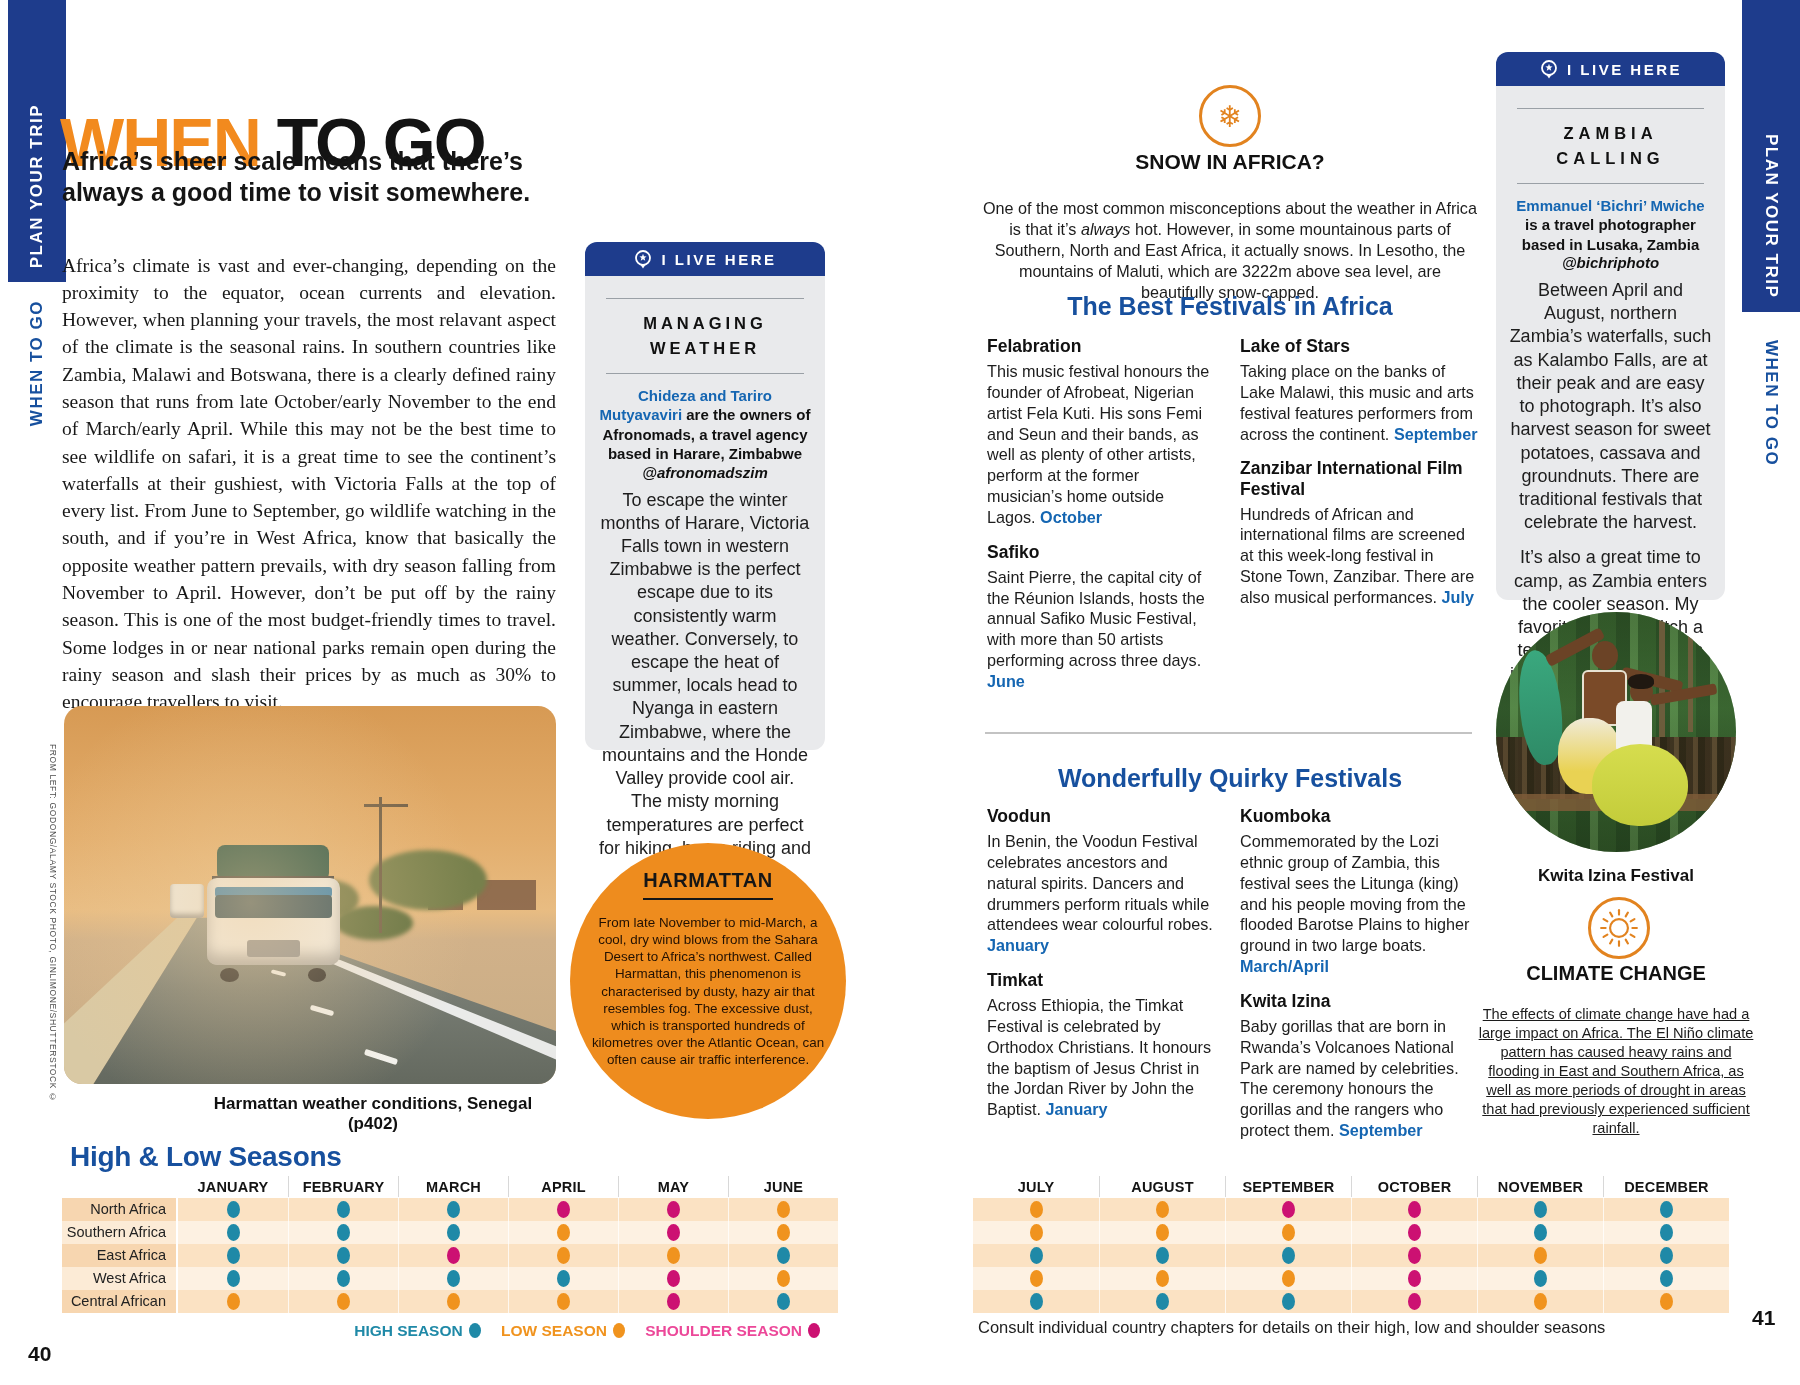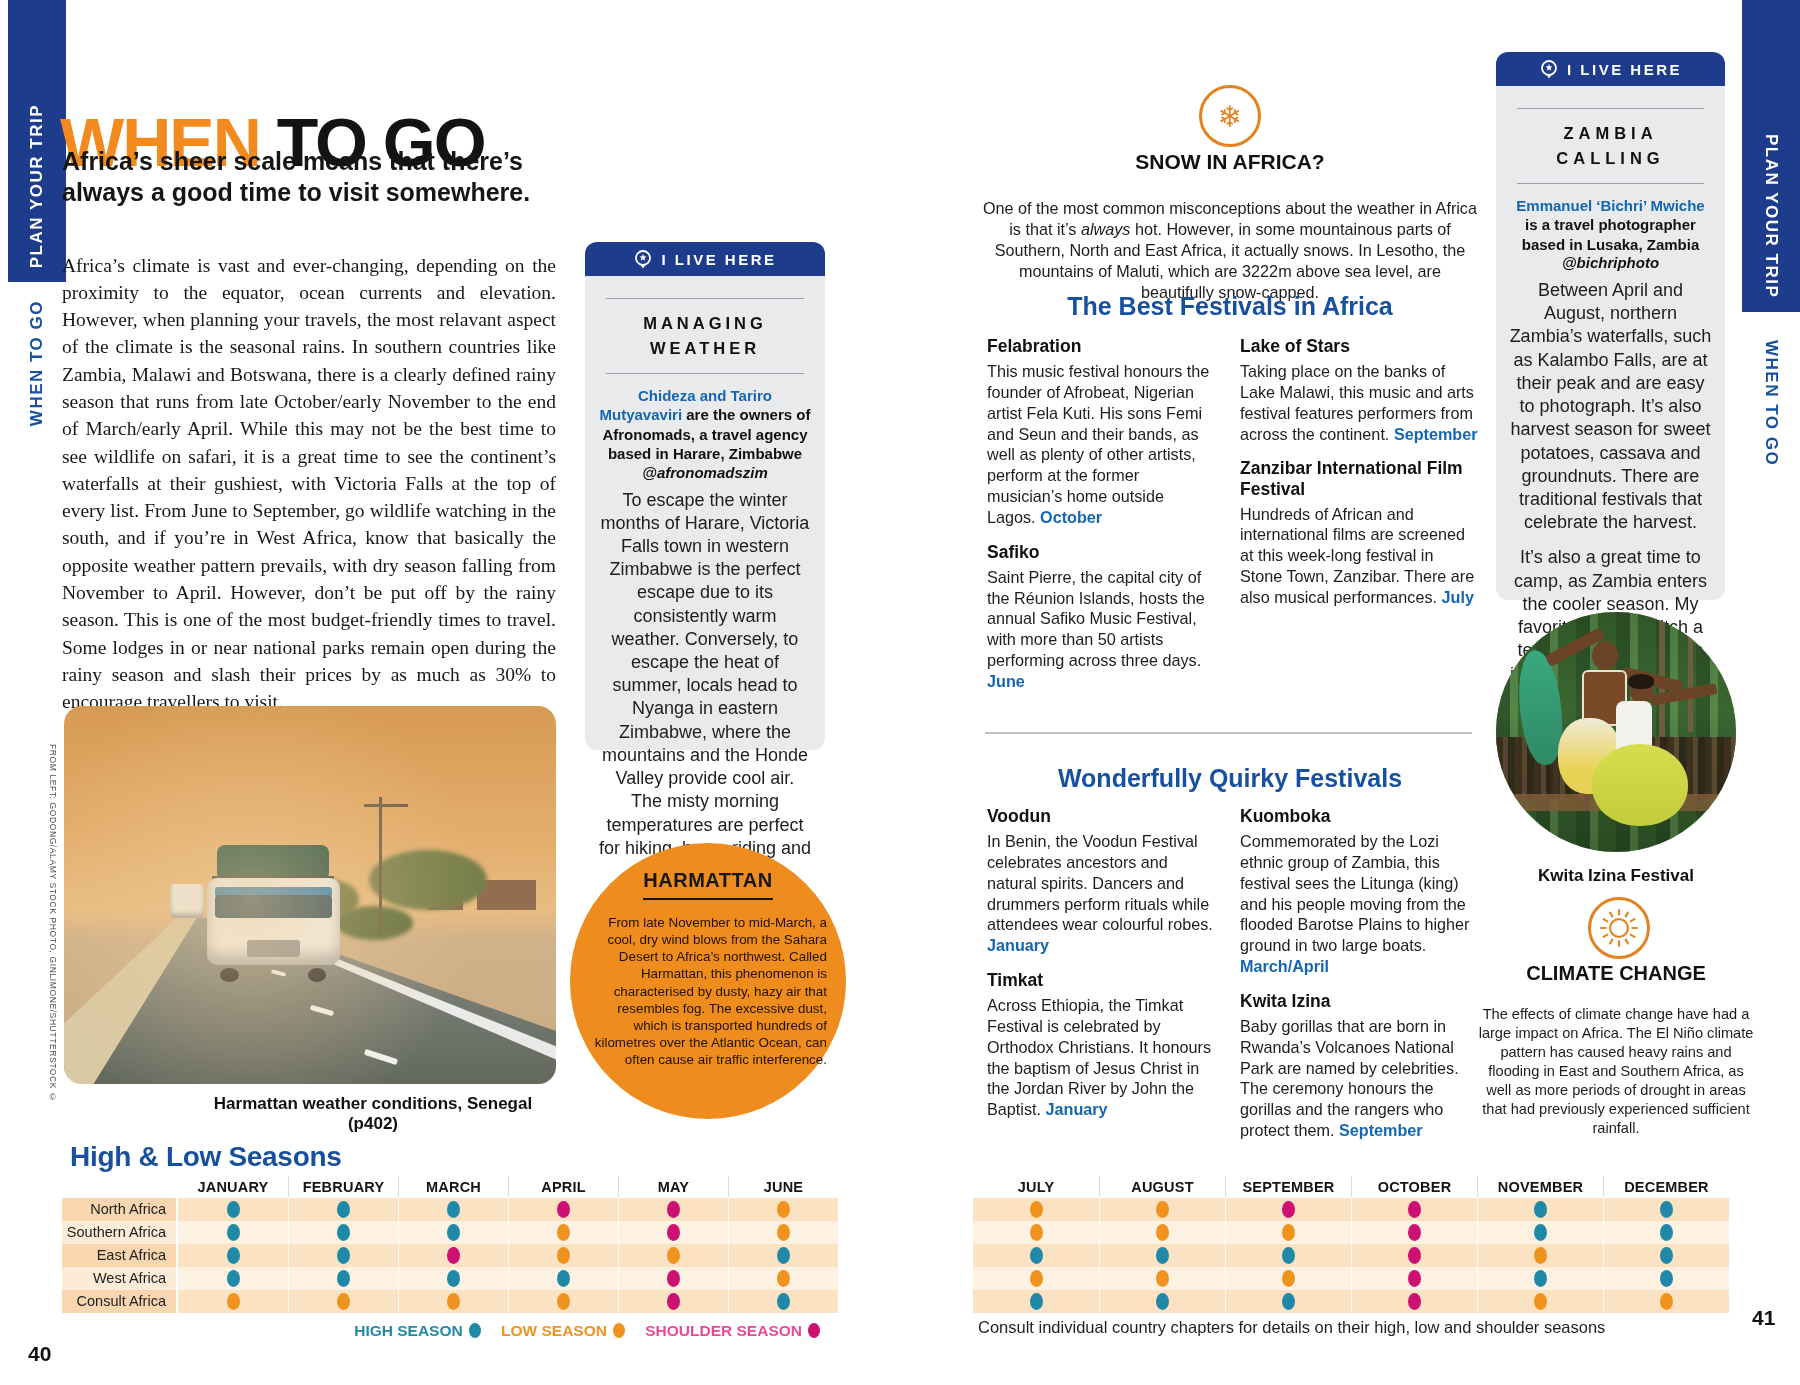--- a/index.html
+++ b/index.html
@@ -66,21 +66,21 @@
   .card-text{margin:0 0 12px;font-size:18px;line-height:1.29;color:#1d1d1d;}
   .card-w{left:585px;top:242px;width:240px;}
   .card-z{left:1496px;top:52px;width:229px;}
   .card-z .card-title{letter-spacing:5px;}
   .pin-icon svg{display:block;}
   
   .harm{position:absolute;left:570px;top:843px;width:276px;height:276px;border-radius:50%;background:#ee8c1e;
         text-align:center;box-sizing:border-box;padding-top:26px;}
   .harm h3{margin:0 0 10px;font-size:20px;font-weight:bold;color:#161616;display:inline-block;
            border-bottom:2.5px solid #161616;padding-bottom:6px;letter-spacing:.5px;}
-  .harm p{margin:4px auto 0;width:238px;font-size:13.4px;line-height:1.28;color:#221103;text-align:right;}
+  .harm p{margin:4px auto 0;width:238px;font-size:13.4px;line-height:1.28;color:#221103;}
   
   .icon-ring{position:absolute;border:3px solid #e2831f;border-radius:50%;display:flex;align-items:center;justify-content:center;}
   .snow-icon{left:1199px;top:85px;width:56px;height:56px;font-family:"DejaVu Sans",sans-serif;
              font-size:30px;color:#e2831f;}
   .mid-head{position:absolute;left:985px;width:490px;text-align:center;font-weight:bold;color:#111;}
   .snow-title{top:150px;font-size:21px;}
   .snow-body{position:absolute;left:983px;top:182px;width:494px;text-align:center;font-size:16.2px;line-height:1.3;color:#1c1c1c;}
   .section-title{position:absolute;left:985px;width:490px;text-align:center;font-size:25px;font-weight:bold;color:#17509e;}
   .bf-title{top:292px;text-align:center;}
   .fest-col{position:absolute;width:230px;}
@@ -106,21 +106,21 @@
   .kw-tank{position:absolute;background:#f2f1ec;border-radius:8px 8px 4px 4px;}
   .kw-skirt-m{position:absolute;background:linear-gradient(180deg,#f0ead8 0%,#e9d253 70%);border-radius:45%;}
   .kw-skirt-f{position:absolute;background:linear-gradient(180deg,#d6dd4e,#c3cc3a);border-radius:50% 50% 48% 48%;}
   .kw-flowers{position:absolute;left:54%;top:70%;width:18%;height:9%;
               background:radial-gradient(circle 4px at 20% 40%,#e7c928 90%,transparent),
                          radial-gradient(circle 4px at 55% 60%,#dec224 90%,transparent),
                          radial-gradient(circle 4px at 80% 35%,#ecd335 90%,transparent),#4c6b2a;border-radius:40%;}
   .kwita-caption{position:absolute;left:1496px;top:866px;width:240px;text-align:center;font-size:17px;font-weight:bold;color:#111;}
   .sun-icon{left:1588px;top:897px;width:56px;height:56px;}
   .climate-title{position:absolute;left:1484px;top:962px;width:264px;text-align:center;font-size:20px;font-weight:bold;color:#111;}
-  .climate-body{position:absolute;left:1478px;top:990px;width:276px;text-align:center;font-size:14.6px;line-height:1.31;color:#1c1c1c;}
+  .climate-body{position:absolute;left:1478px;top:990px;width:276px;text-align:center;font-size:14.6px;line-height:1.31;color:#1c1c1c;text-decoration:underline;}
   
   .seasons-title{position:absolute;left:70px;top:1141px;font-size:28px;font-weight:bold;color:#17509e;letter-spacing:-.3px;}
   .shead{position:absolute;top:1176px;display:grid;height:21px;}
   .shead-left{left:178px;grid-template-columns:repeat(6,110px);}
   .shead-right{left:973px;grid-template-columns:repeat(6,126px);}
   .mcell{display:flex;align-items:center;justify-content:center;font-size:14.5px;font-weight:bold;color:#141414;letter-spacing:.2px;}
   .mcell + .mcell{border-left:1px solid #d8d8d8;}
   .slabels{position:absolute;left:62px;top:1198px;width:116px;}
   .slabel{height:23px;line-height:23px;text-align:right;padding-right:10px;box-sizing:border-box;
           font-size:14.5px;color:#222;border-right:2px solid #fff;}
@@ -355,21 +355,21 @@
     <div class="mcell">MARCH</div>
     <div class="mcell">APRIL</div>
     <div class="mcell">MAY</div>
     <div class="mcell">JUNE</div>
   </div>
   <div class="slabels">
     <div class="slabel slabel-a">North Africa</div>
     <div class="slabel slabel-b">Southern Africa</div>
     <div class="slabel slabel-a">East Africa</div>
     <div class="slabel slabel-b">West Africa</div>
-    <div class="slabel slabel-a">Consult Africa</div>
+    <div class="slabel slabel-a">Central African</div>
   </div>
   <div class="sdots sdots-left" id="dots-left">
       <div class="srow srow-a">
         <div class="scell">
           <span class="sdot" style="background: rgb(31, 137, 167);"></span>
         </div>
         <div class="scell">
           <span class="sdot" style="background: rgb(31, 137, 167);"></span>
         </div>
         <div class="scell">

